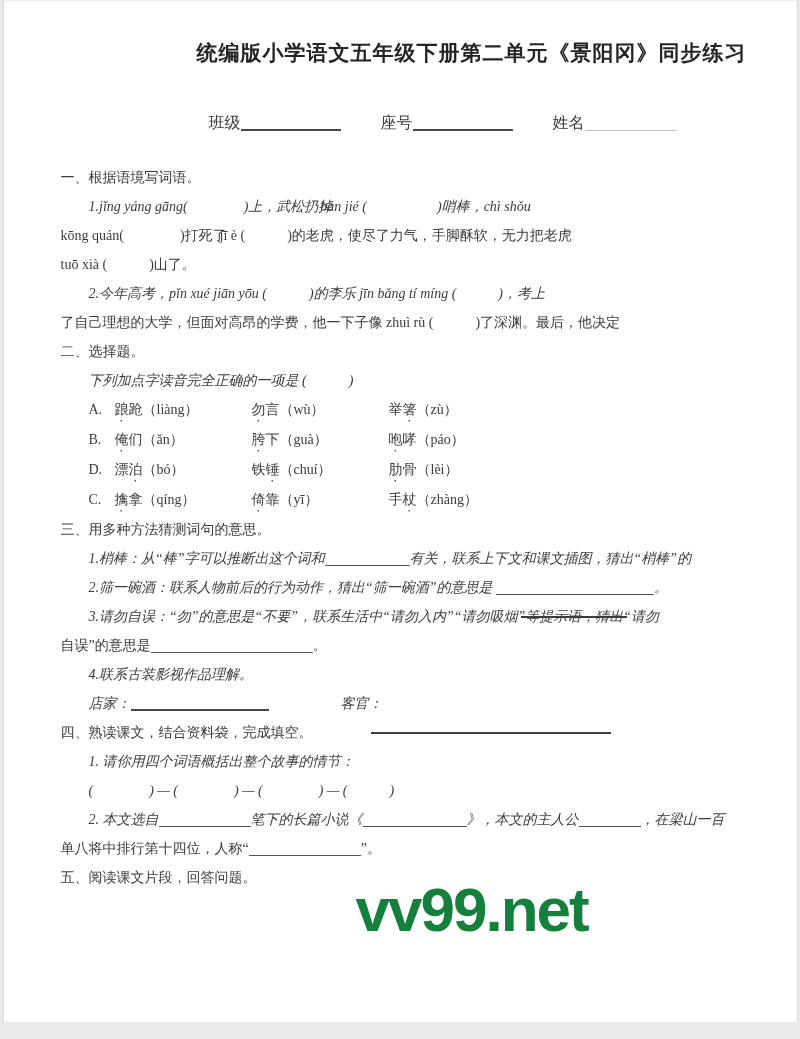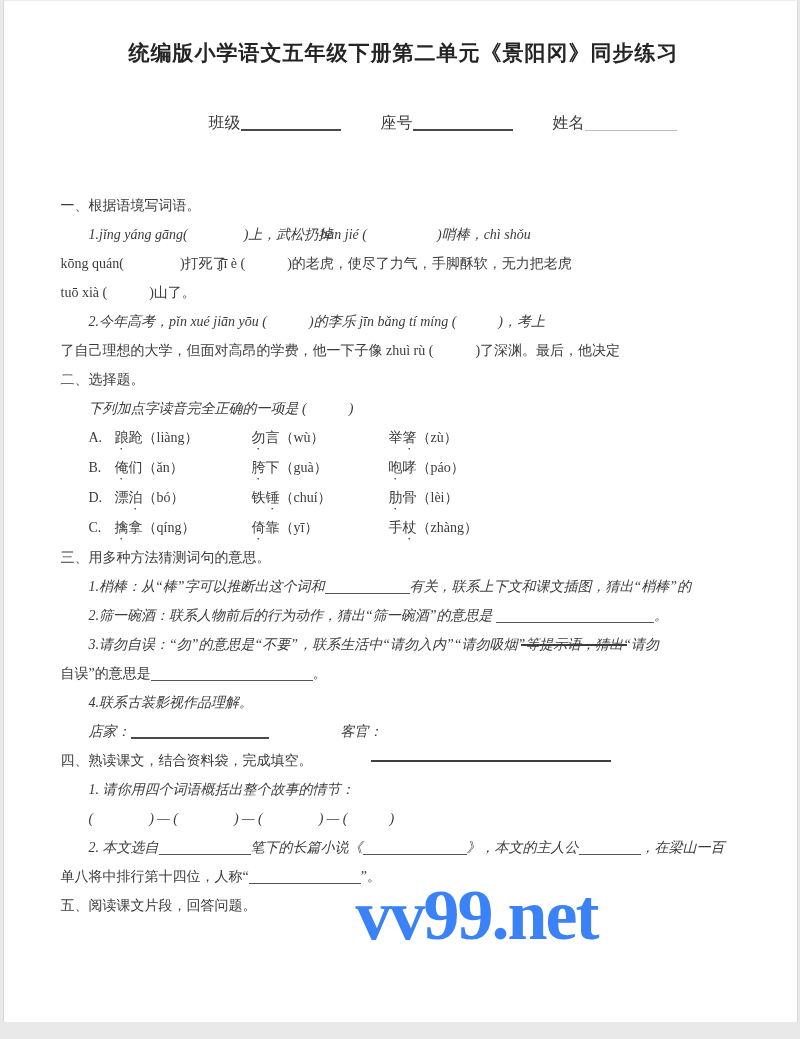--- a/index.html
+++ b/index.html
@@ -16,41 +16,41 @@
     background:#ffffff;
     border-left:1px solid #d8d8d8;
     border-right:1px solid #d8d8d8;
     border-top:1px solid #ececec;
     box-sizing:border-box;
     overflow:hidden;
     color:#3b3b3b;
   }
   .watermark{
     position:absolute;left:352px;top:878px;z-index:0;
-    font-family:Liberation Serif, serif;
-    font-weight:800;font-size:72px;line-height:1;
-    letter-spacing:-2px;color:#3b82f6;user-select:none;
+    font-family:Liberation Sans, sans-serif;
+    font-weight:800;font-size:62px;line-height:1;
+    letter-spacing:-2px;color:#15803d;user-select:none;
   }
   .inner{position:relative;z-index:1;padding:0 50px 0 57px;}
   h1.title{
     margin:0;padding-top:38px;
-    text-align:center;
+    text-align:right;
     font-family:"Liberation Sans","DejaVu Sans",sans-serif;
     font-size:21px;font-weight:700;color:#242424;letter-spacing:1px;
   }
   .fields{margin:46px 0 0 148px;font-size:16px;line-height:20px;}
   .fld{margin-right:36px;white-space:nowrap;}
   .blank{
     display:inline-block;height:2px;
     border-bottom:1px solid #555;
     vertical-align:-3px;
   }
   .blank.bold{border-bottom:2px solid #4a4a4a;}
   .blank.light{border-bottom:1px solid #bdbdbd;}
-  .content{margin-top:58px;}
+  .content{margin-top:30px;}
   .content p{margin:0;font-size:14px;line-height:29px;white-space:nowrap;}
   .ind{padding-left:28px;font-style:italic;}
   .opt{padding-left:28px;}
   .optid{display:inline-block;width:26px;}
   .cell{display:inline-block;width:137px;}
   .cell.last{width:auto;}
   .ov{margin-left:-12px;}
   .ov2{margin-left:-7px;}
   .dot{
     -webkit-text-emphasis:filled dot #3a3a3a;

